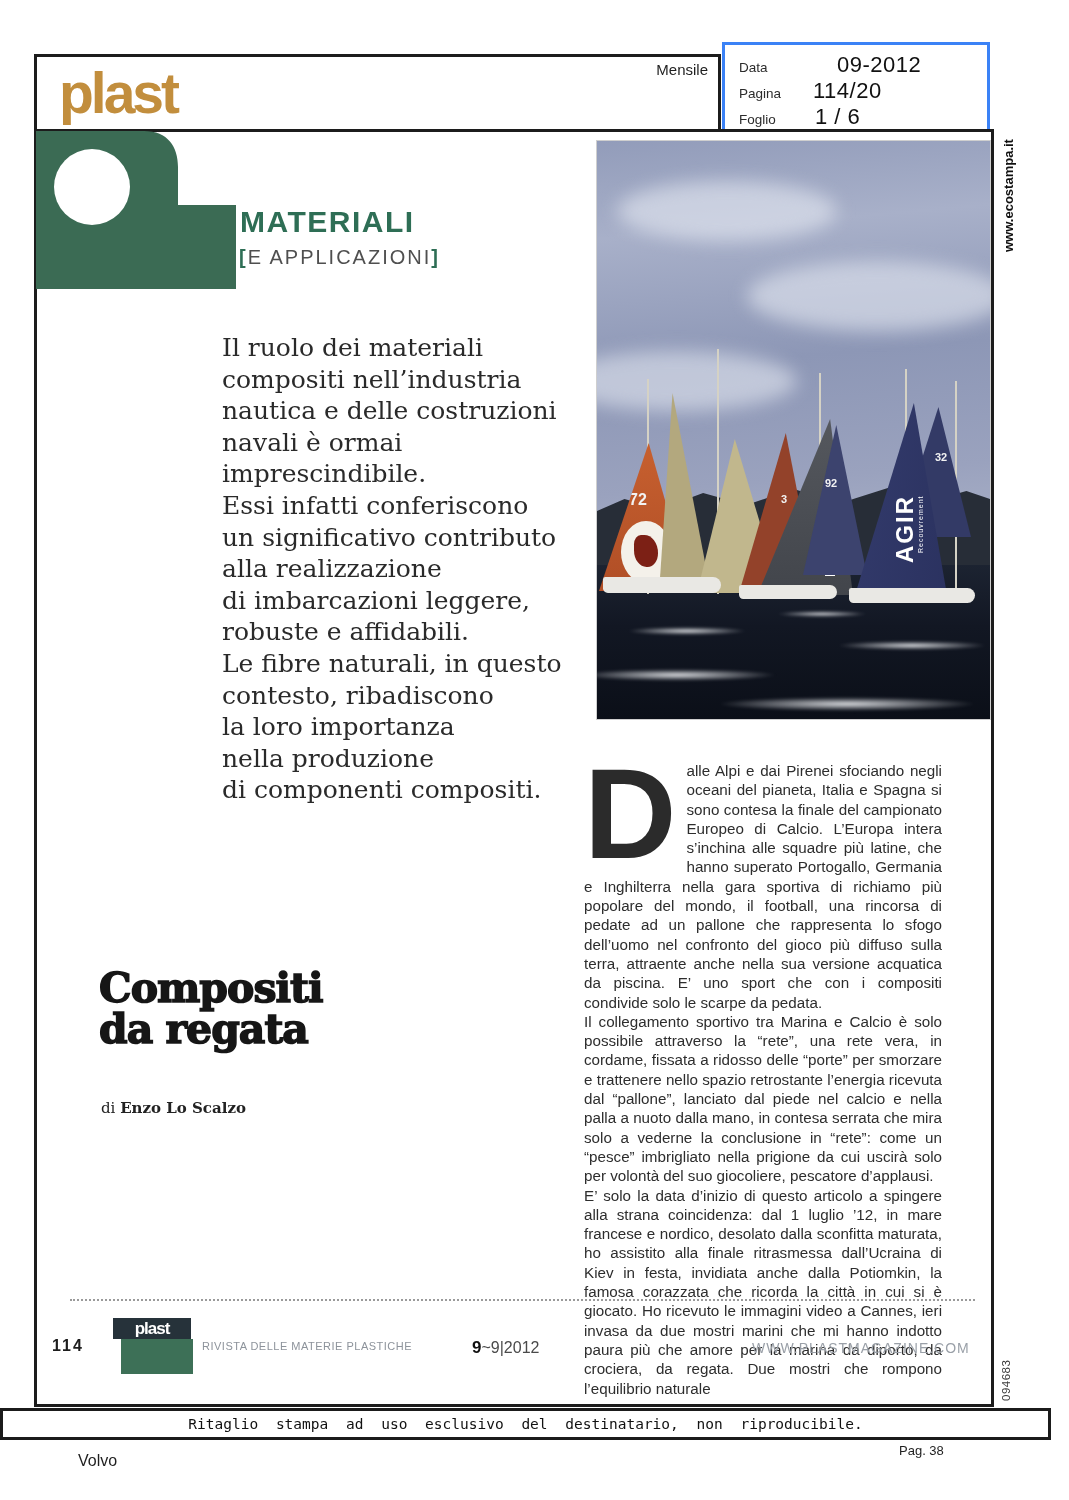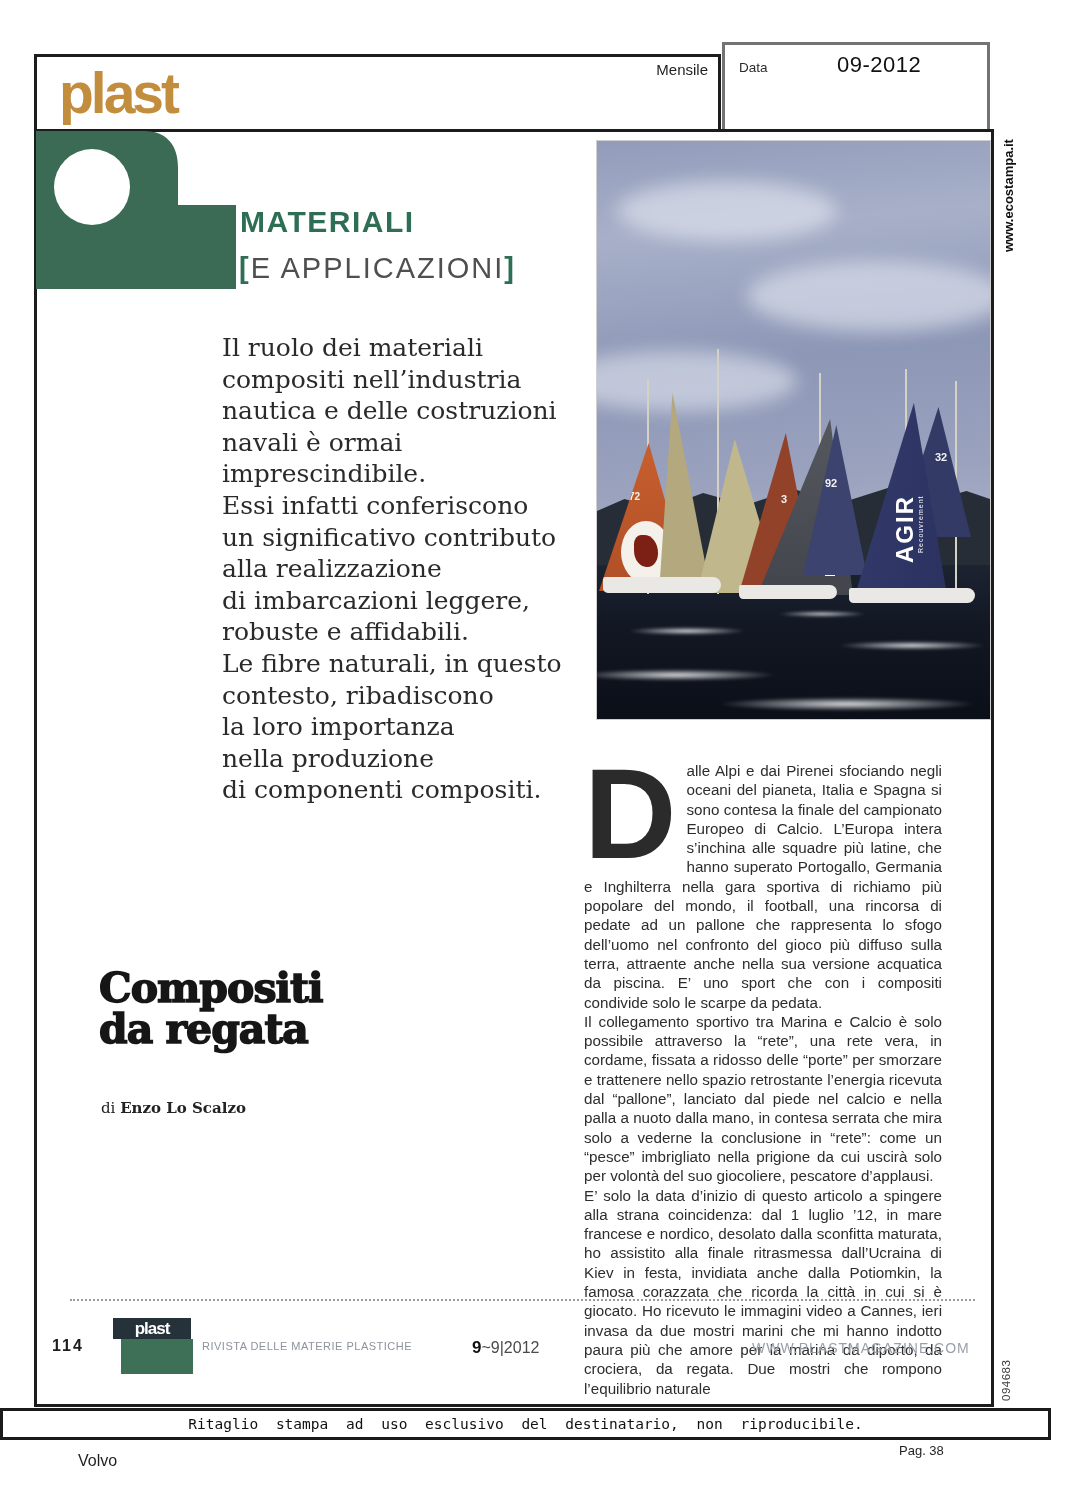--- a/index.html
+++ b/index.html
@@ -5,38 +5,38 @@
   html,body{margin:0;padding:0;background:#e9e9e9;}
   #canvas{position:relative;width:1069px;height:1500px;background:#ffffff;margin:0 auto;
           font-family:"Liberation Sans",sans-serif;overflow:hidden;}
   .abs{position:absolute;}
 
   
   .masthead-box{left:34px;top:54px;width:681px;height:72px;border:3px solid #1c1c1c;}
   .masthead{left:22px;top:8px;font-size:57px;font-weight:800;letter-spacing:-3px;
             color:#c28e3d;line-height:1;font-family:"Liberation Sans",sans-serif;}
   .mensile{right:10px;top:4px;font-size:15px;color:#1e1e1e;}
-  .meta-box{left:722px;top:42px;width:268px;height:90px;border:3px solid #737373;
+  .meta-box{left:722px;top:42px;width:268px;height:90px;border:3px solid #3b82f6;
             padding:7px 0 0 14px;box-sizing:border-box;}
   .meta-row{display:flex;align-items:baseline;height:26px;}
   .meta-label{width:62px;font-size:13.5px;color:#2b2b2b;}
   .meta-value{font-size:22px;color:#111;letter-spacing:0.5px;}
   .mv-data{padding-left:36px;}
   .mv-pagina{padding-left:12px;}
   .mv-foglio{padding-left:14px;}
 
   
   .main-frame{left:34px;top:129px;width:954px;height:1272px;border:3px solid #1c1c1c;}
 
   
   .corner-logo{left:36px;top:131px;}
 
   
   .sec-title{left:240px;top:205px;font-size:30px;font-weight:800;letter-spacing:1.5px;color:#2e6e55;}
-  .sec-sub{left:239px;top:252px;font-size:29px;letter-spacing:2px;color:#4f4f4f;font-weight:300;}
+  .sec-sub{left:239px;top:246px;font-size:20px;letter-spacing:2px;color:#4f4f4f;font-weight:300;}
   .sec-sub b{color:#2e6e55;font-weight:800;}
 
   
   .intro{left:222px;top:332px;width:392px;font-family:"DejaVu Serif",serif;
          font-size:25px;line-height:31.6px;color:#2a2a2a;white-space:pre-line;}
 
   
   .art-title{left:99px;top:968px;font-family:"DejaVu Serif",serif;font-size:41px;
              font-weight:800;line-height:1.0;color:#161616;white-space:pre-line;
              letter-spacing:-1px;-webkit-text-stroke:1.5px #161616;}
@@ -105,20 +105,28 @@
   <div class="abs masthead-box">
     <div class="abs masthead">plast</div>
     <div class="abs mensile">Mensile</div>
   </div>
 
   <div class="abs meta-box">
     <div class="meta-row">
       <span class="meta-label">Data</span>
       <span class="meta-value mv-data">09-2012</span>
     </div>
+    <div class="meta-row">
+      <span class="meta-label">Pagina</span>
+      <span class="meta-value mv-pagina">114/20</span>
+    </div>
+    <div class="meta-row">
+      <span class="meta-label">Foglio</span>
+      <span class="meta-value mv-foglio">1 / 6</span>
+    </div>
   </div>
 
   <div class="abs main-frame"></div>
 
   <svg class="abs corner-logo" width="200" height="158" viewBox="0 0 200 158">
     <path d="M0,0 H108 C132,0 142,16 142,36 V74 H200 V158 H0 Z" fill="#3b6b54"></path>
     <circle cx="56" cy="56" r="38" fill="#ffffff"></circle>
   </svg>
 
   <div class="abs sec-title">MATERIALI</div>
@@ -147,21 +155,21 @@
     <div class="hills"></div>
     <div class="sea"></div>
 
     <div class="mast" style="left:50px;top:238px;height:215px;"></div>
     <div class="mast" style="left:120px;top:208px;height:245px;"></div>
     <div class="mast" style="left:222px;top:232px;height:222px;"></div>
     <div class="mast" style="left:308px;top:228px;height:228px;"></div>
     <div class="mast" style="left:358px;top:240px;height:215px;"></div>
 
     <div class="sail" style="left:2px;top:302px;width:92px;height:148px;background:linear-gradient(#c7602f,#b04e26);clip-path:polygon(54% 0,0 100%,100% 100%);">
-      <span class="sail-label" style="left:30px;top:48px;font-size:10px;">72</span>
+      <span class="sail-label" style="left:30px;top:48px;font-size:16px;">72</span>
       <div class="emblem-oval" style="left:22px;top:78px;width:50px;height:62px;">
         <div class="emblem-blob" style="left:13px;top:14px;width:24px;height:32px;"></div>
       </div>
     </div>
     <div class="sail" style="left:62px;top:252px;width:52px;height:200px;background:#b3a87e;clip-path:polygon(26% 0,0 100%,100% 100%);"></div>
     <div class="sail" style="left:100px;top:298px;width:84px;height:154px;background:#c1b78d;clip-path:polygon(45% 0,0 100%,100% 100%);"></div>
     <div class="sail" style="left:142px;top:292px;width:78px;height:160px;background:#93422a;clip-path:polygon(60% 0,0 100%,100% 100%);">
       <span class="sail-label" style="left:42px;top:60px;font-size:11px;">3</span>
     </div>
     <div class="sail" style="left:152px;top:278px;width:104px;height:176px;background:linear-gradient(#55585e,#42454b);clip-path:polygon(78% 0,8% 100%,100% 100%);">

